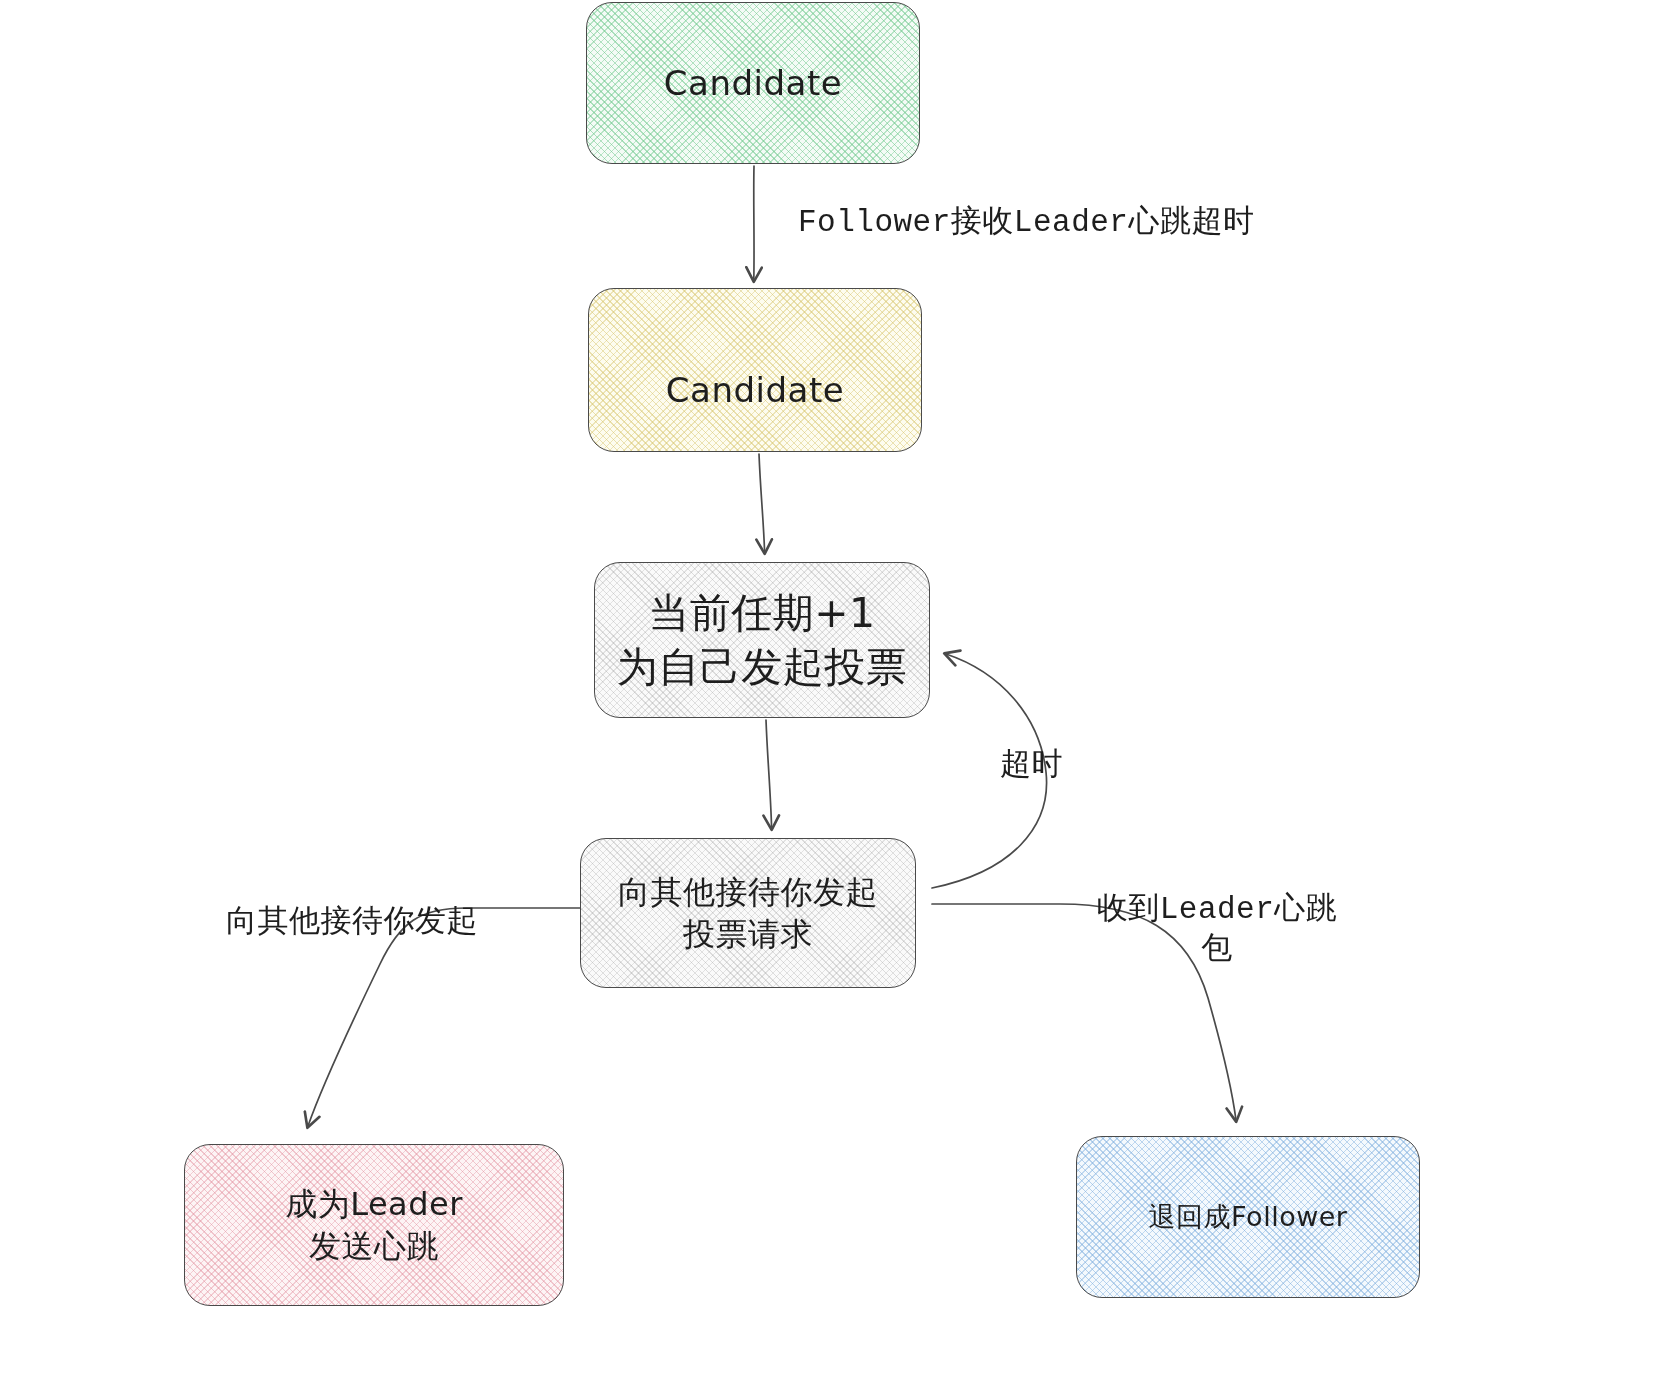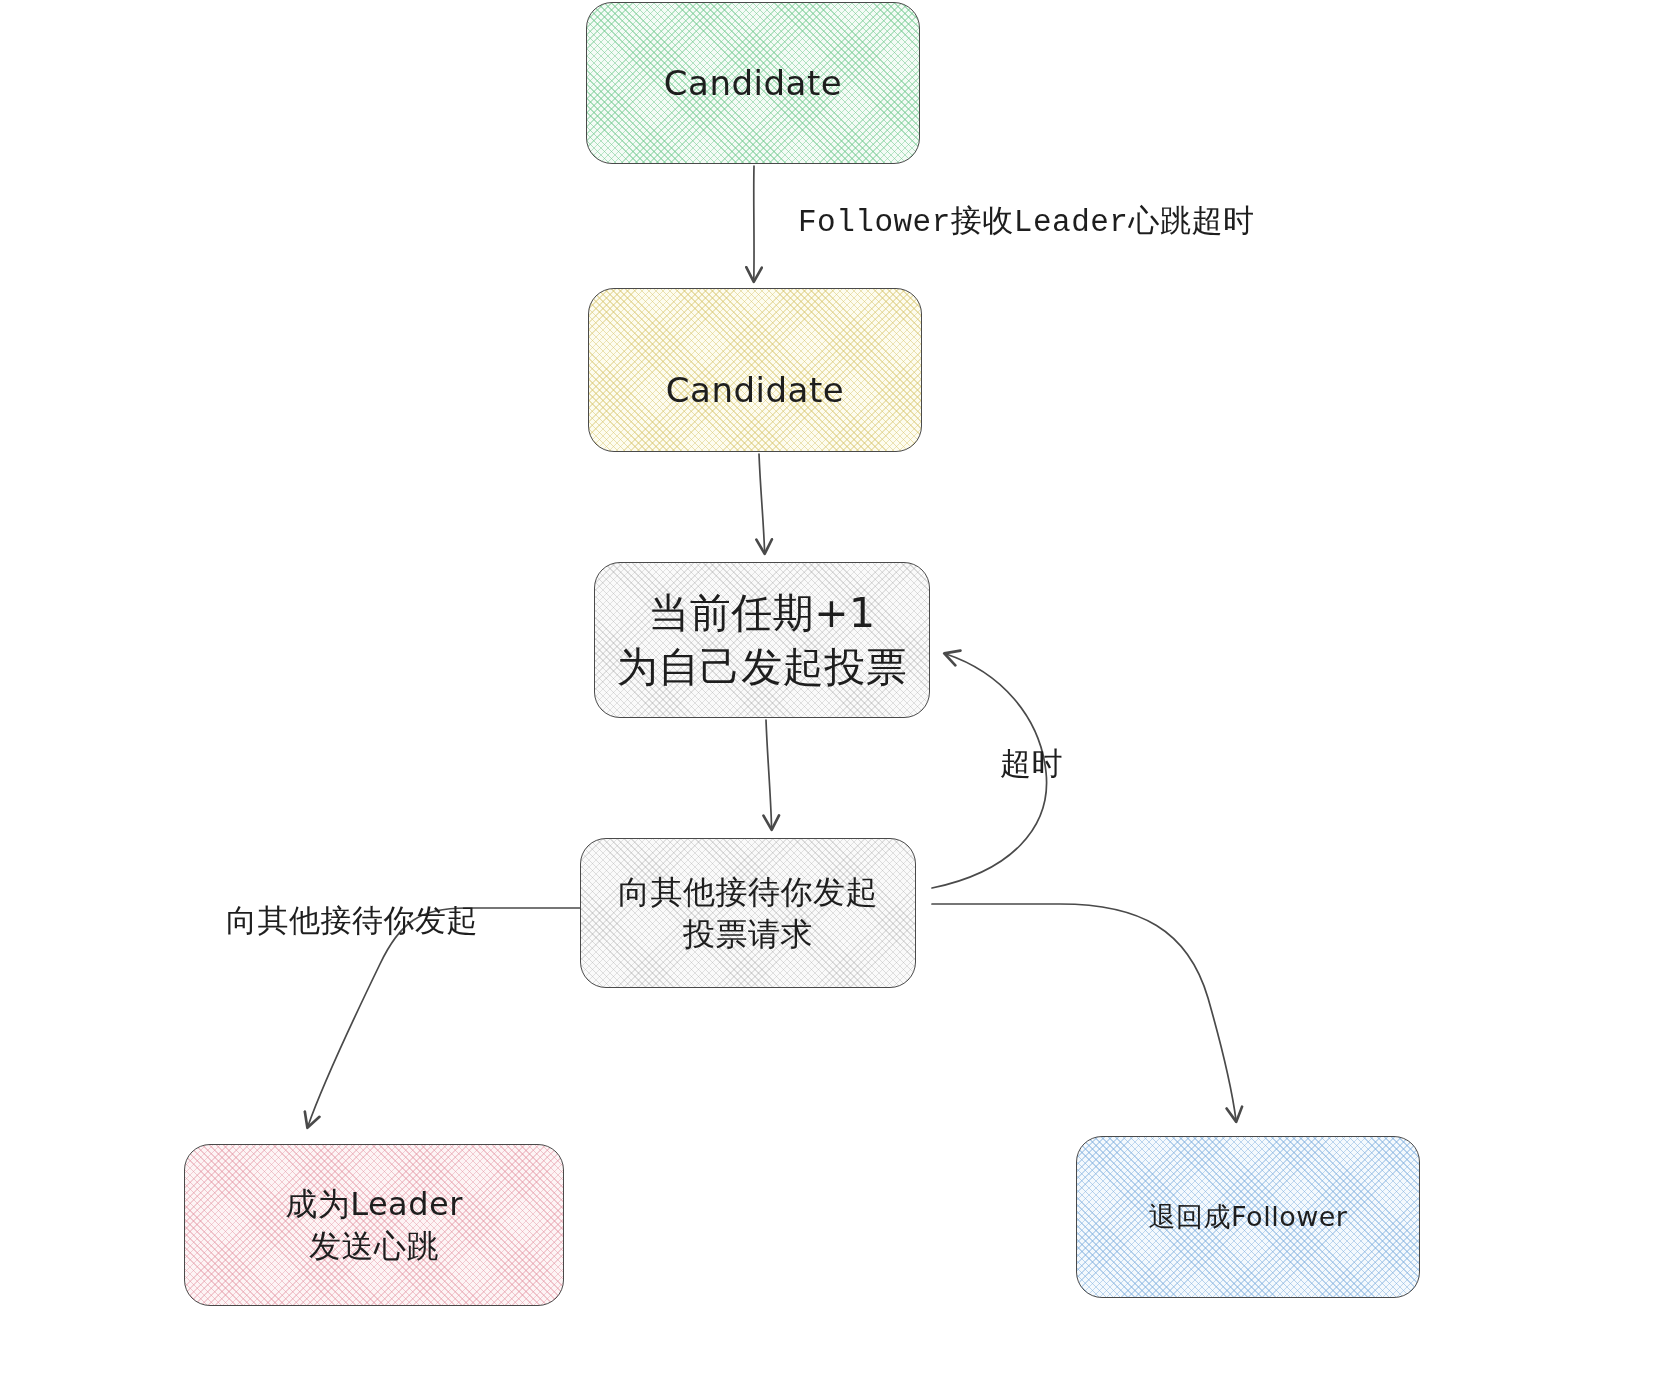--- a/index.html
+++ b/index.html
@@ -148,14 +148,16 @@
   <div class="node fill-blue" style="left:1076px; top:1136px; width:344px; height:162px;">
     <span class="label" style="font-size:27px;">退回成Follower</span>
   </div>
 
   <div class="edge-label" style="left:798px; top:203px; font-size:31px;">Follower接收Leader心跳超时</div>
 
   <div class="edge-label" style="left:1000px; top:746px; font-size:31px;">超时</div>
 
   <div class="edge-label" style="left:226px; top:903px; font-size:31px;">向其他接待你发起</div>
 
+  <div class="edge-label" style="left:1092px; top:890px; font-size:31px; text-align:center; width:250px;">收到Leader心跳
+包</div>
 
 </div>
 
 </body></html>

